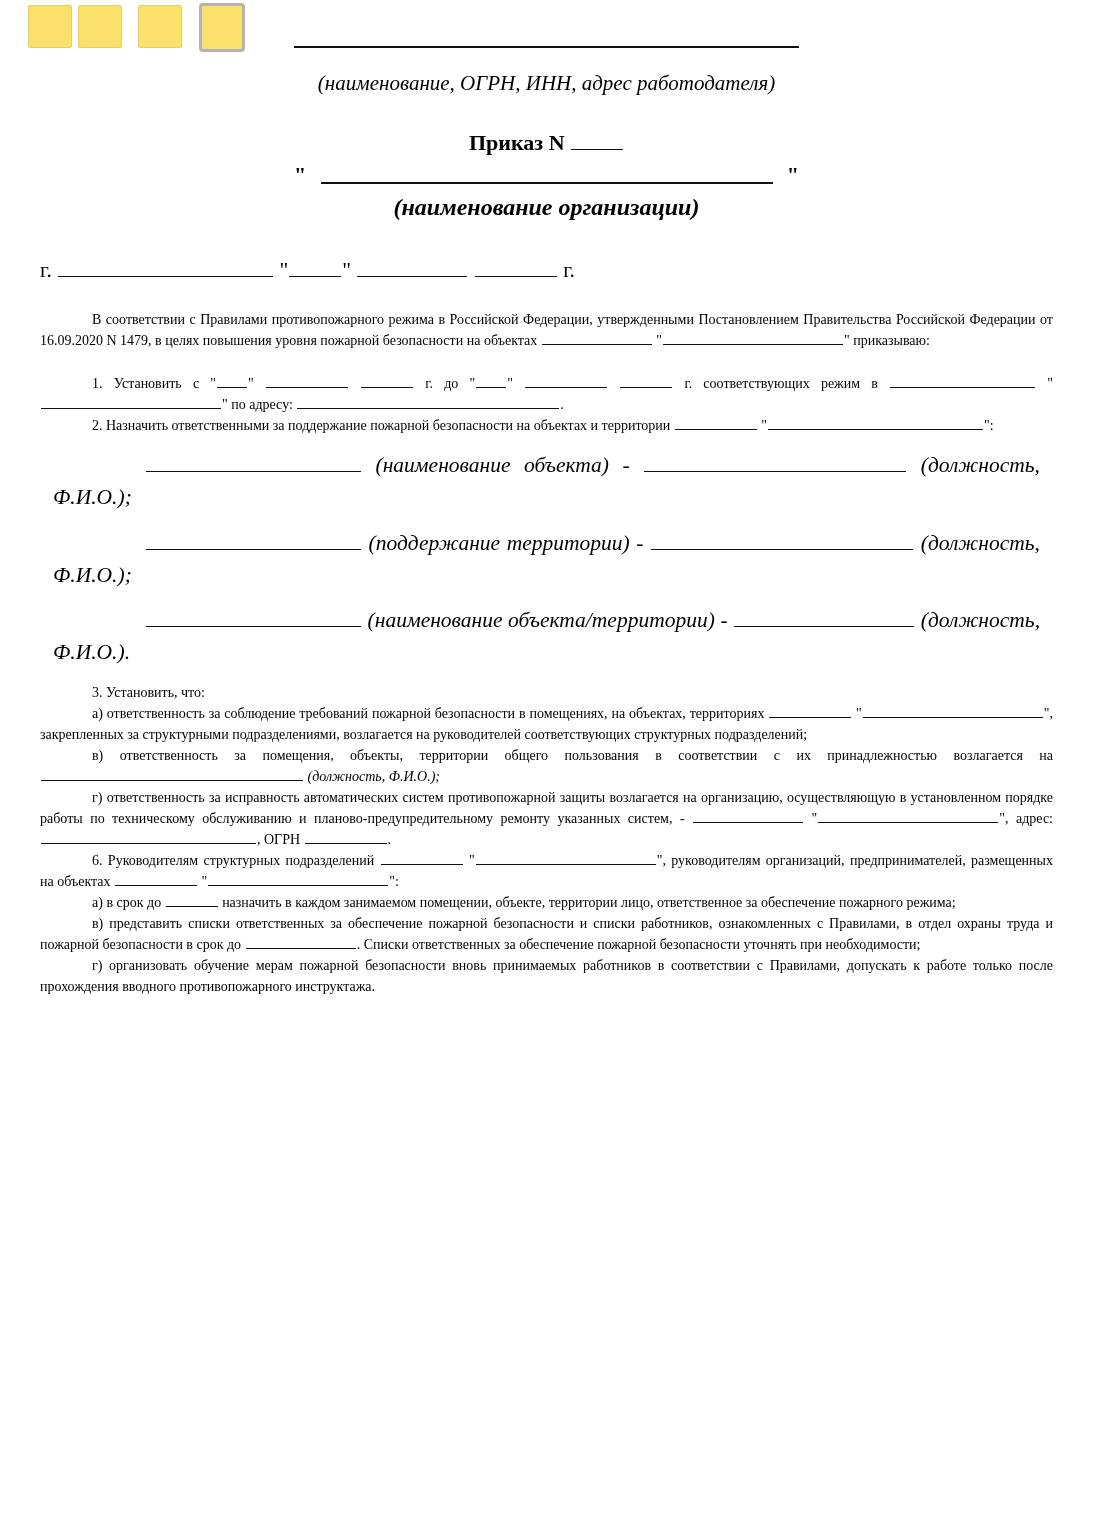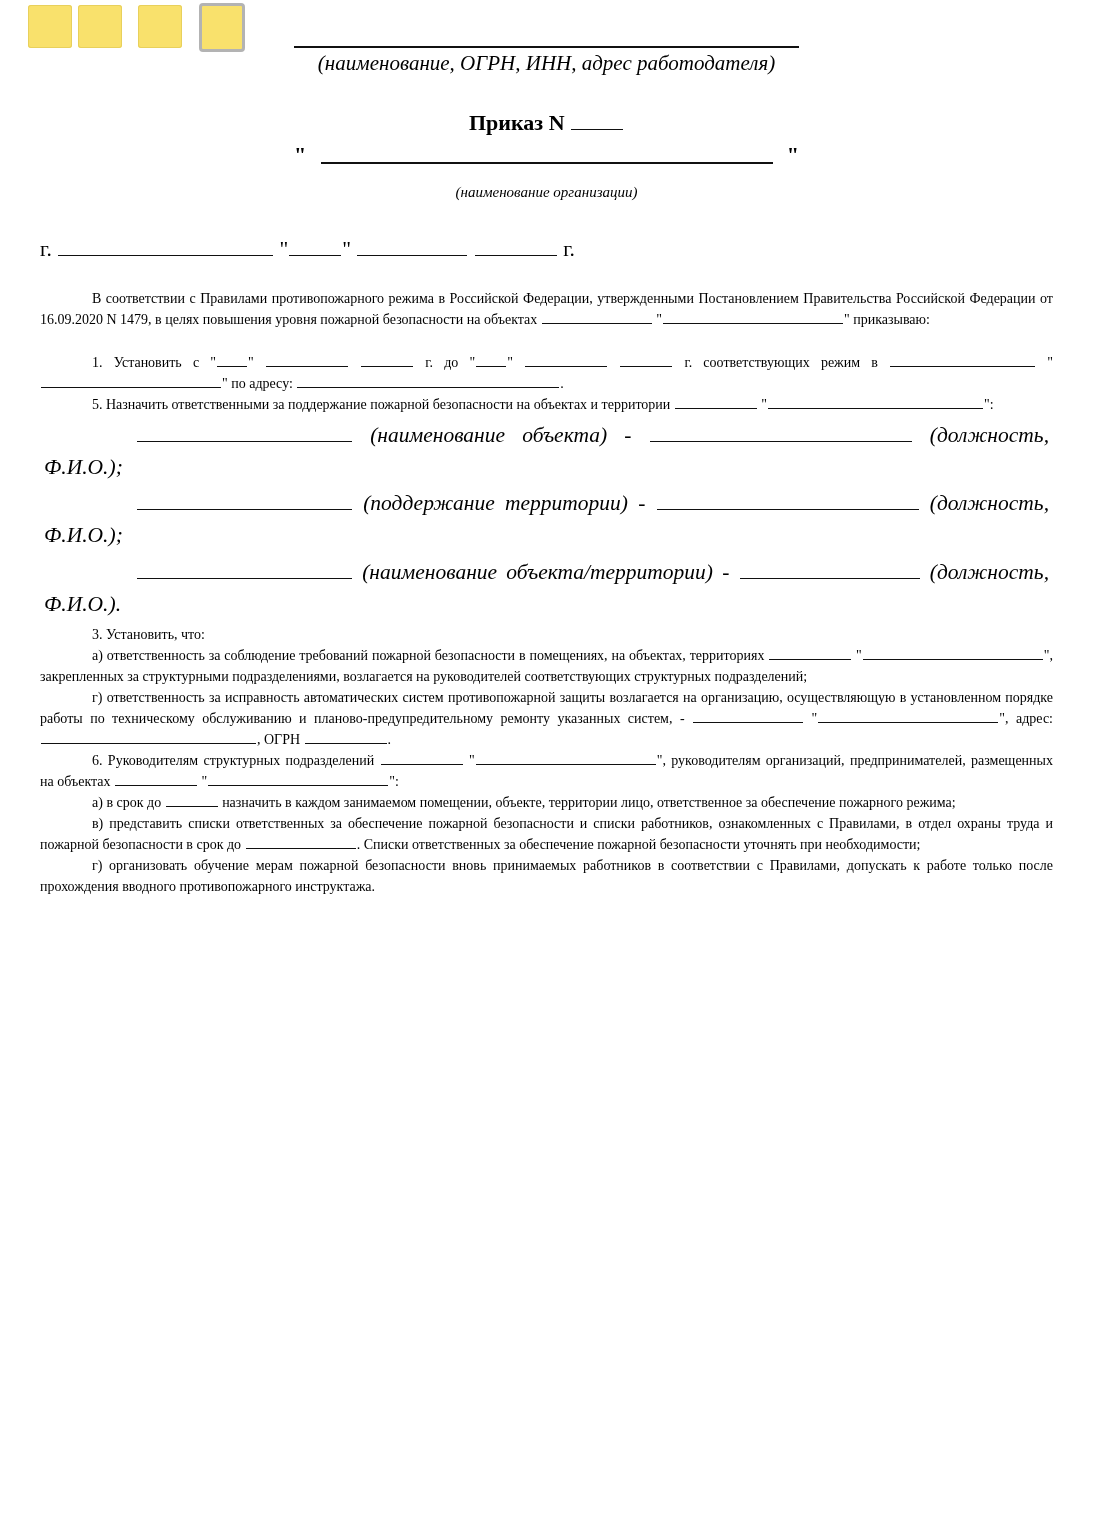--- a/index.html
+++ b/index.html
@@ -63,21 +63,21 @@
     width: 100%;
     text-align: center;
   }
   .hdr-rule {
     margin: 0 auto;
     width: 505px;
     border-bottom: 2px solid #111;
     height: 0;
   }
   .hdr-caption {
-    margin-top: 0;
+    margin-top: 20px;
     font-style: italic;
     font-size: 21px;
     text-align: center;
   }
 
   .title-block {
     margin-top: 28px;
     text-align: center;
     font-weight: bold;
     font-size: 22px;
@@ -94,43 +94,43 @@
   .title-org-row .q-left { float: left; }
   .title-org-row .q-right { float: right; }
   .title-org-rule {
     width: 452px;
     margin: 0 auto;
     border-bottom: 2px solid #111;
     height: 22px;
   }
   .title-org-caption {
     font-style: italic;
-    font-weight: normal;
-    font-size: 15px;
-    text-align: center;
-    margin-top: 18px;
+    font-weight: bold;
+    font-size: 24px;
+    text-align: center;
+    margin-top: 7px;
   }
 
   .city-line {
     margin-top: 30px;
     font-size: 21.5px;
     text-align: left;
   }
 
   p.para {
     margin: 0;
     text-align: justify;
     text-indent: 52px;
     font-size: 14px;
     line-height: 1.5;
   }
   p.gap { margin-top: 22px; }
 
   .resp-line {
-    margin: 4px;
+    margin: 13px;
     text-align: justify;
     text-indent: 92px;
     font-size: 21.5px;
     line-height: 1.5;
   }
 
   .u {
     display: inline-block;
     border-bottom: 1.6px solid #111;
     vertical-align: baseline;
@@ -201,21 +201,21 @@
     <span class="u u-m"></span>
     <span class="u u-s"></span>
     <span>г. соответствующих режим в</span>
     <span class="u u-xl"></span>
     <span>"</span><span class="u u-2xl"></span><span>"</span>
     <span>по адресу:</span>
     <span class="u u-4xl"></span><span>.</span>
   </p>
 
   <p class="para">
-    <span>5. Назначить ответственными за поддержание пожарной безопасности на объектах и территории</span>
+    <span>2. Назначить ответственными за поддержание пожарной безопасности на объектах и территории</span>
     <span class="u u-m"></span>
     <span>"</span><span class="u u-3xl"></span><span>":</span>
   </p>
 
   <p class="resp-line">
     <span class="u u-3xl"></span>
     <span class="it">(наименование объекта) -</span>
     <span class="u u-4xl"></span>
     <span class="it">(должность, Ф.И.О.);</span>
   </p>
@@ -237,20 +237,25 @@
   <p class="para">3. Установить, что:</p>
 
   <p class="para">
     <span>а) ответственность за соблюдение требований пожарной безопасности в помещениях, на объектах, территориях</span>
     <span class="u u-m"></span>
     <span>"</span><span class="u u-2xl"></span><span>",</span>
     <span>закрепленных за структурными подразделениями, возлагается на руководителей соответствующих структурных подразделений;</span>
   </p>
 
 
+  <p class="para">
+    <span>в) ответственность за помещения, объекты, территории общего пользования в соответствии с их принадлежностью возлагается на</span>
+    <span class="u u-4xl"></span>
+    <span class="it">(должность, Ф.И.О.);</span>
+  </p>
 
   <p class="para">
     <span>г) ответственность за исправность автоматических систем противопожарной защиты возлагается на организацию, осуществляющую в установленном порядке работы по техническому обслуживанию и планово-предупредительному ремонту указанных систем, -</span>
     <span class="u u-l"></span>
     <span>"</span><span class="u u-2xl"></span><span>", адрес:</span>
     <span class="u u-3xl"></span><span>, ОГРН</span>
     <span class="u u-m"></span><span>.</span>
   </p>
 
   <p class="para">

